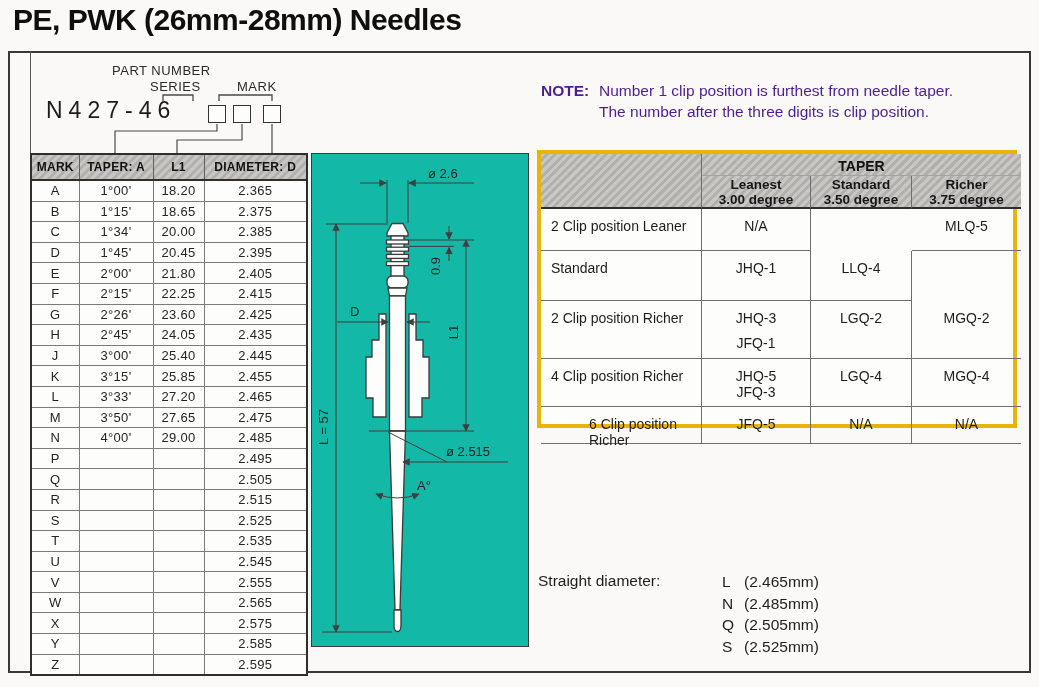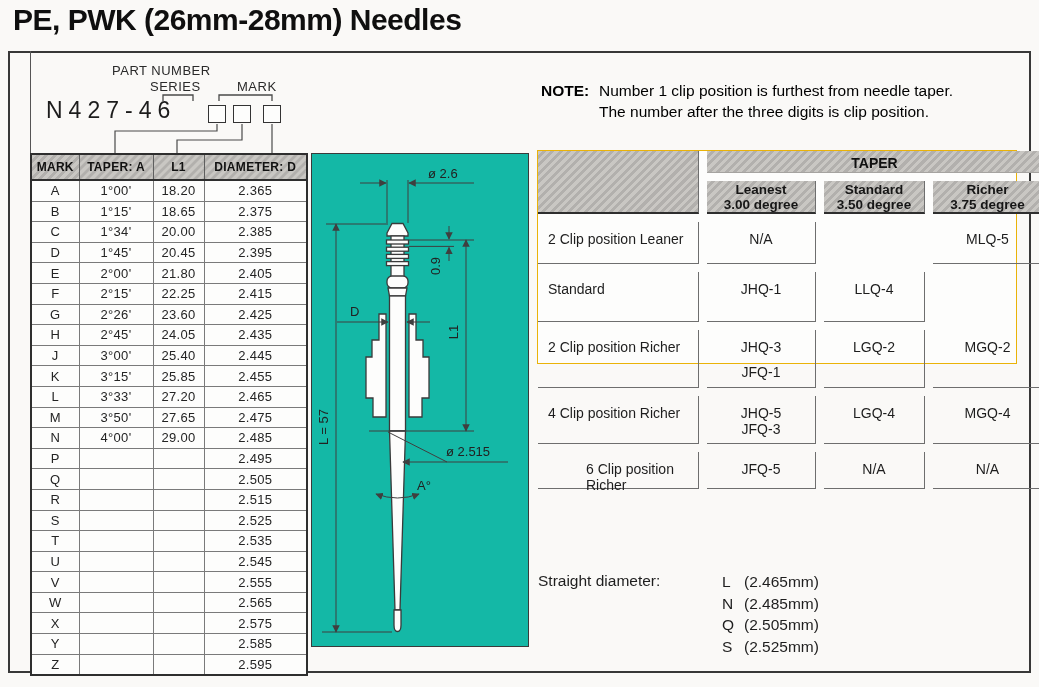--- a/index.html
+++ b/index.html
@@ -28,27 +28,27 @@
   .spec-table td{height:19.6px;padding:0;font-size:13px;text-align:center;color:#242424;
                  border:1px solid #7a7a7a;letter-spacing:0.3px;}
   
   .drawing-frame{position:absolute;left:311px;top:153px;width:216px;height:492px;
                  border:1.5px solid #3a3a3a;box-sizing:content-box;background:#14b8a6;}
   .drawing-frame svg{display:block;}
   .dim{stroke:#3f3f3f;stroke-width:1;fill:none;}
   .part{fill:#fdfdfc;stroke:#3a3a3a;stroke-width:1.3;}
   .dimtext{font-family:"Liberation Sans",sans-serif;font-size:13px;fill:#222;}
   
-  .note{position:absolute;left:541px;top:80px;display:flex;font-size:15.5px;line-height:21px;color:#000000;}
+  .note{position:absolute;left:541px;top:80px;display:flex;font-size:15.5px;line-height:21px;color:#4c1d95;}
   .note-label{font-weight:700;width:50px;flex:0 0 auto;margin-right:8px;}
   
-  .taper-grid{position:absolute;left:537px;top:150px;width:480px;height:214px;display:grid;
+  .taper-grid{position:absolute;left:537px;top:150px;width:480px;height:278px;display:grid;
               grid-template-columns:161px 109px 101px 109px;
               grid-template-rows:22px 33px 42px 50px 58px 48px 37px;
-              border:1px solid #eab308;box-sizing:border-box;background:#fdfdfc;font-size:14px;gap:8px;}
+              border:4px solid #eab308;box-sizing:border-box;background:#fdfdfc;font-size:14px;}
   .tt-cell{border-right:1px solid #6e6e6e;border-bottom:1px solid #6e6e6e;box-sizing:border-box;}
   .tt-gray{background:#bfbdba;
            background-image:repeating-linear-gradient(135deg,#c9c7c3 0 3px,#b2b0ad 3px 6px);}
   .tt-corner{grid-row:1/3;grid-column:1;border-bottom:2px solid #2e2e2e;}
   .tt-taper-title{grid-row:1;grid-column:2/5;display:flex;align-items:flex-end;justify-content:center;
                   font-weight:700;font-size:14px;color:#101010;border-bottom:1px solid #a5a3a0;
                   padding-bottom:1px;border-right:none;}
   .tt-subhead{grid-row:2;display:flex;flex-direction:column;align-items:center;justify-content:center;
               font-weight:600;font-size:13.5px;line-height:15px;color:#161616;
               border-bottom:2px solid #2e2e2e;}

